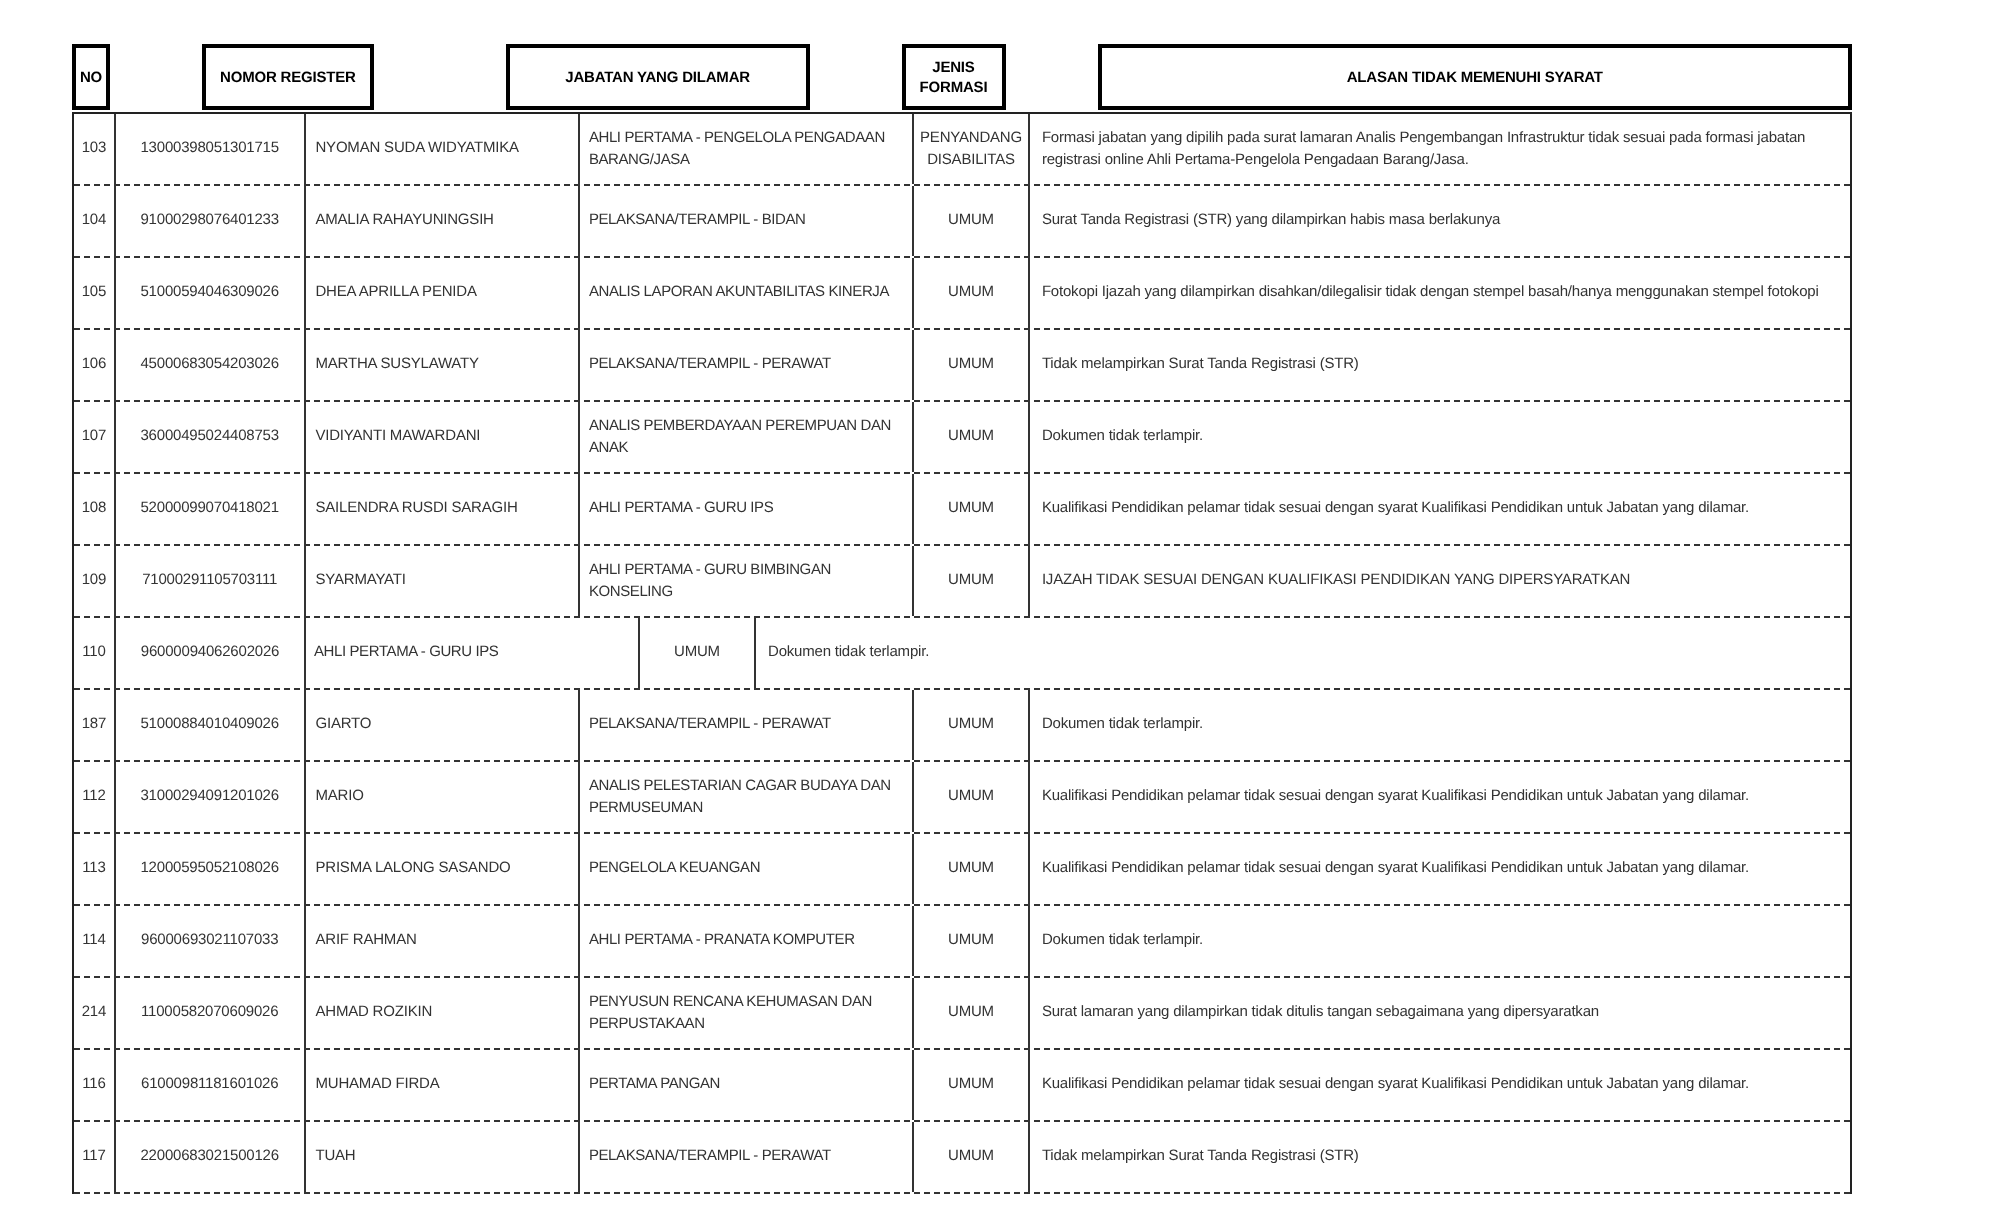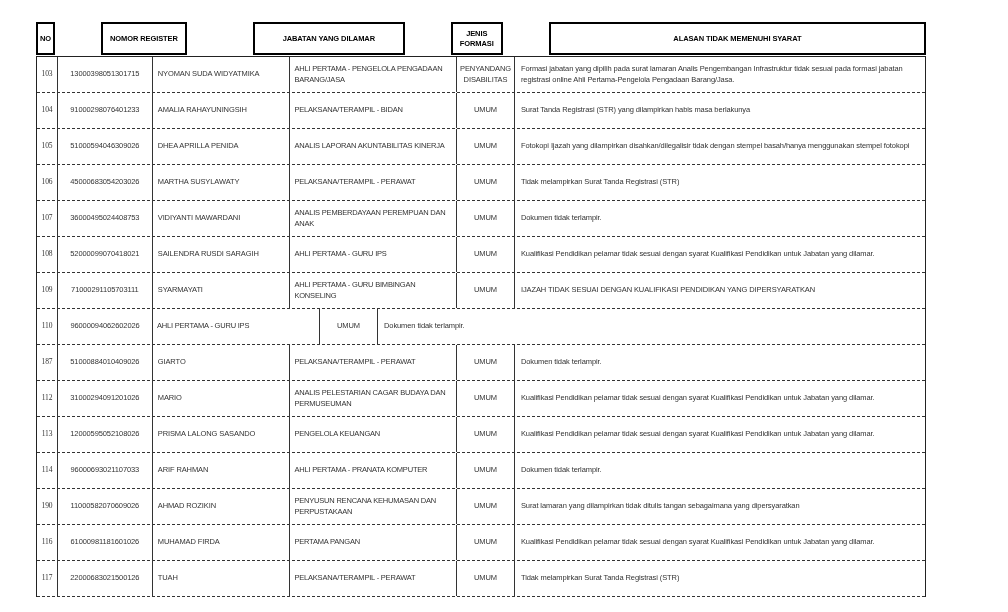--- a/index.html
+++ b/index.html
@@ -63,21 +63,21 @@
     display: flex;
     align-items: center;
     padding: 2px 5px;
     font-size: 7.5px;
     line-height: 1.4;
     letter-spacing: -0.1px;
     color: #333333;
     word-break: normal;
   }
   .cell:last-child { border-right: none; }
-  .c-no     { width: 21px;  justify-content: center; text-align: right; padding: 2px 1px; font-family: Liberation Serif, serif; }
+  .c-no     { width: 21px;  justify-content: center; text-align: right; padding: 2px 1px; }
   .c-reg    { width: 95px;  justify-content: center; text-align: center; padding: 2px 2px; }
   .c-nama   { width: 138px; }
   .c-jab    { width: 167px; letter-spacing: -0.2px; padding: 2px 4px; }
   .c-jenis  { width: 58px;  justify-content: center; text-align: center; padding: 2px 2px; }
   .c-alasan { width: 411px; padding: 2px 6px; }
 </style>
 </head>
 <body>
 
 <div class="page">
@@ -193,21 +193,21 @@
       <div class="row">
         <div class="cell c-no">114</div>
         <div class="cell c-reg">96000693021107033</div>
         <div class="cell c-nama">ARIF RAHMAN</div>
         <div class="cell c-jab">AHLI PERTAMA - PRANATA KOMPUTER</div>
         <div class="cell c-jenis">UMUM</div>
         <div class="cell c-alasan">Dokumen tidak terlampir.</div>
       </div>
 
       <div class="row">
-        <div class="cell c-no">190</div>
+        <div class="cell c-no">214</div>
         <div class="cell c-reg">11000582070609026</div>
         <div class="cell c-nama">AHMAD ROZIKIN</div>
         <div class="cell c-jab">PENYUSUN RENCANA KEHUMASAN DAN PERPUSTAKAAN</div>
         <div class="cell c-jenis">UMUM</div>
         <div class="cell c-alasan">Surat lamaran yang dilampirkan tidak ditulis tangan sebagaimana yang dipersyaratkan</div>
       </div>
 
       <div class="row">
         <div class="cell c-no">116</div>
         <div class="cell c-reg">61000981181601026</div>

